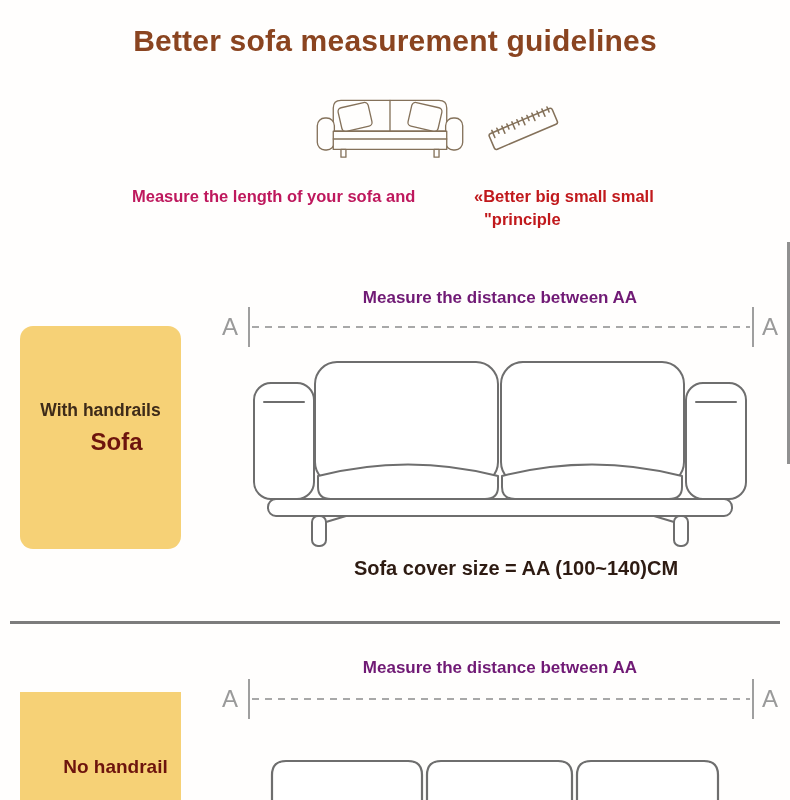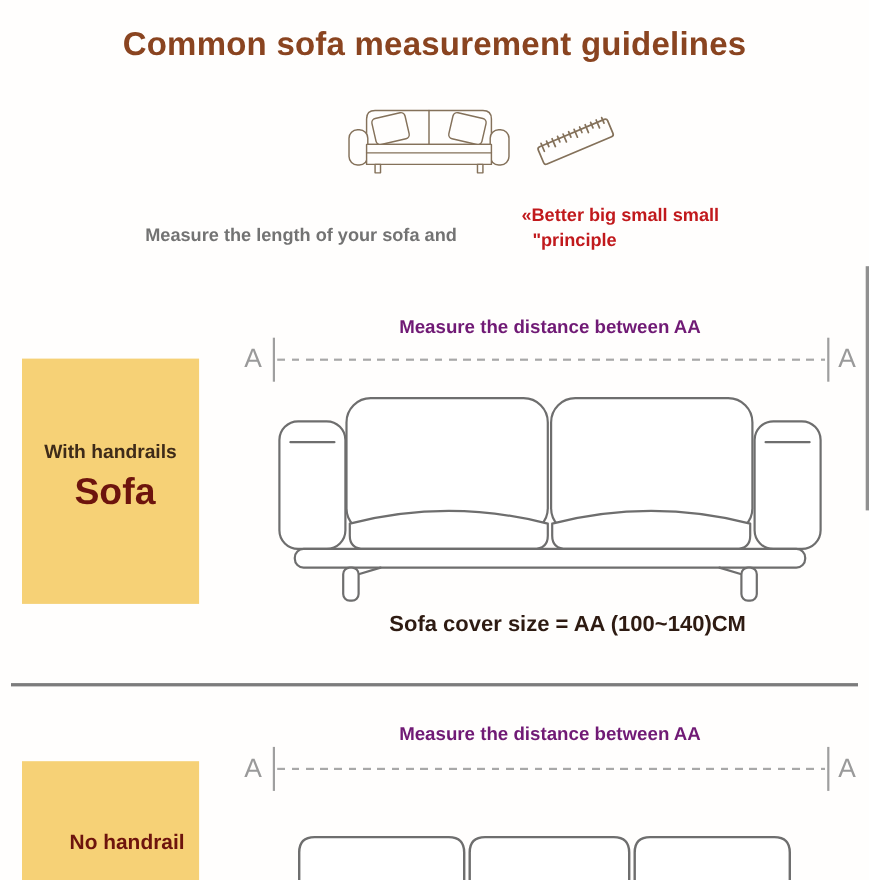--- a/index.html
+++ b/index.html
@@ -6,21 +6,21 @@
   .canvas{
     position:relative;width:790px;height:800px;overflow:hidden;
     background:#fffefd;font-family:"Liberation Sans",sans-serif;
   }
   .abs{position:absolute;}
   .page-title{
     top:24px;left:0;width:790px;text-align:center;
     font-size:30px;font-weight:700;color:#8a4420;letter-spacing:.2px;
   }
   .note{font-weight:700;font-size:16.5px;line-height:23px;white-space:nowrap;}
-  .note-left{left:132px;top:185px;color:#737373;margin-top:18px;}
+  .note-left{left:132px;top:185px;color:#be185d;}
   .note-right{left:474px;top:185px;color:#c1191c;}
   .note-right .line2{padding-left:10px;}
   .section-heading{
     left:230px;width:540px;text-align:center;
     font-size:17px;font-weight:700;color:#701a75;
   }
   .heading-1{top:288px;}
   .heading-2{top:658px;}
   .measure-row{
     left:222px;width:556px;height:44px;display:flex;align-items:center;
@@ -29,46 +29,46 @@
   .row-2{top:677px;}
   .marker{color:#9a9a9a;font-size:24px;font-weight:400;line-height:44px;}
   .tick{width:2px;height:40px;background:#9f9f9f;flex:none;}
   .tick-left{margin-left:10px;margin-right:2px;}
   .tick-right{margin-left:2px;margin-right:8px;}
   .dash{
     flex:1;height:2px;
     background:repeating-linear-gradient(90deg,#a8a8a8 0 7px,transparent 7px 13px);
   }
   .card{background:#f6d176;}
-  .card-1{left:20px;top:326px;width:161px;height:223px;}
+  .card-1{left:20px;top:326px;width:161px;height:223px;border-radius:13px;}
   .card-2{left:20px;top:692px;width:161px;height:108px;}
   .card-title{
     position:absolute;left:0;width:100%;text-align:center;
     font-weight:700;font-size:17.5px;color:#3e2b19;
   }
   .card-1 .card-title{top:74px;}
   .card-sub{
-    position:absolute;left:4px;top:102px;width:100%;text-align:center;
-    font-weight:700;font-size:34px;color:#6d140d;
+    position:absolute;left:16px;top:102px;width:100%;text-align:center;
+    font-weight:700;font-size:24px;color:#6d140d;
   }
   .card-2 .card-title{top:64px;color:#6d140d;font-size:19px;padding-left:15px;}
   .size-caption{
     left:246px;top:557px;width:540px;text-align:center;
     font-size:20px;font-weight:700;color:#2e1b12;
   }
   .divider{left:10px;top:621px;width:770px;height:3px;background:#7c7c7c;}
   .edge-line{left:787px;top:242px;width:3px;height:222px;background:#909090;}
   svg{display:block;}
 </style>
 </head>
 <body>
 
 <div class="canvas">
 
-  <div class="abs page-title">Common sofa measurement guidelines</div>
+  <div class="abs page-title">Better sofa measurement guidelines</div>
 
   <svg class="abs" style="left:310px;top:96px;" width="160" height="65" viewBox="0 0 290 118" fill="#fffefd" stroke="#84715a" stroke-width="2.4" stroke-linejoin="round" stroke-linecap="round">
     <path d="M42,64 V22 Q42,8 56,8 H234 Q248,8 248,22 V64 Z"></path>
     <line x1="145" y1="8" x2="145" y2="64"></line>
     <rect x="13" y="40" width="31" height="58" rx="14"></rect>
     <rect x="246" y="40" width="31" height="58" rx="14"></rect>
     <g transform="translate(82,40) rotate(-13)">
         <rect x="-28" y="-24" width="56" height="44" rx="7"></rect>
       </g>
     <g transform="translate(208,40) rotate(13)">

